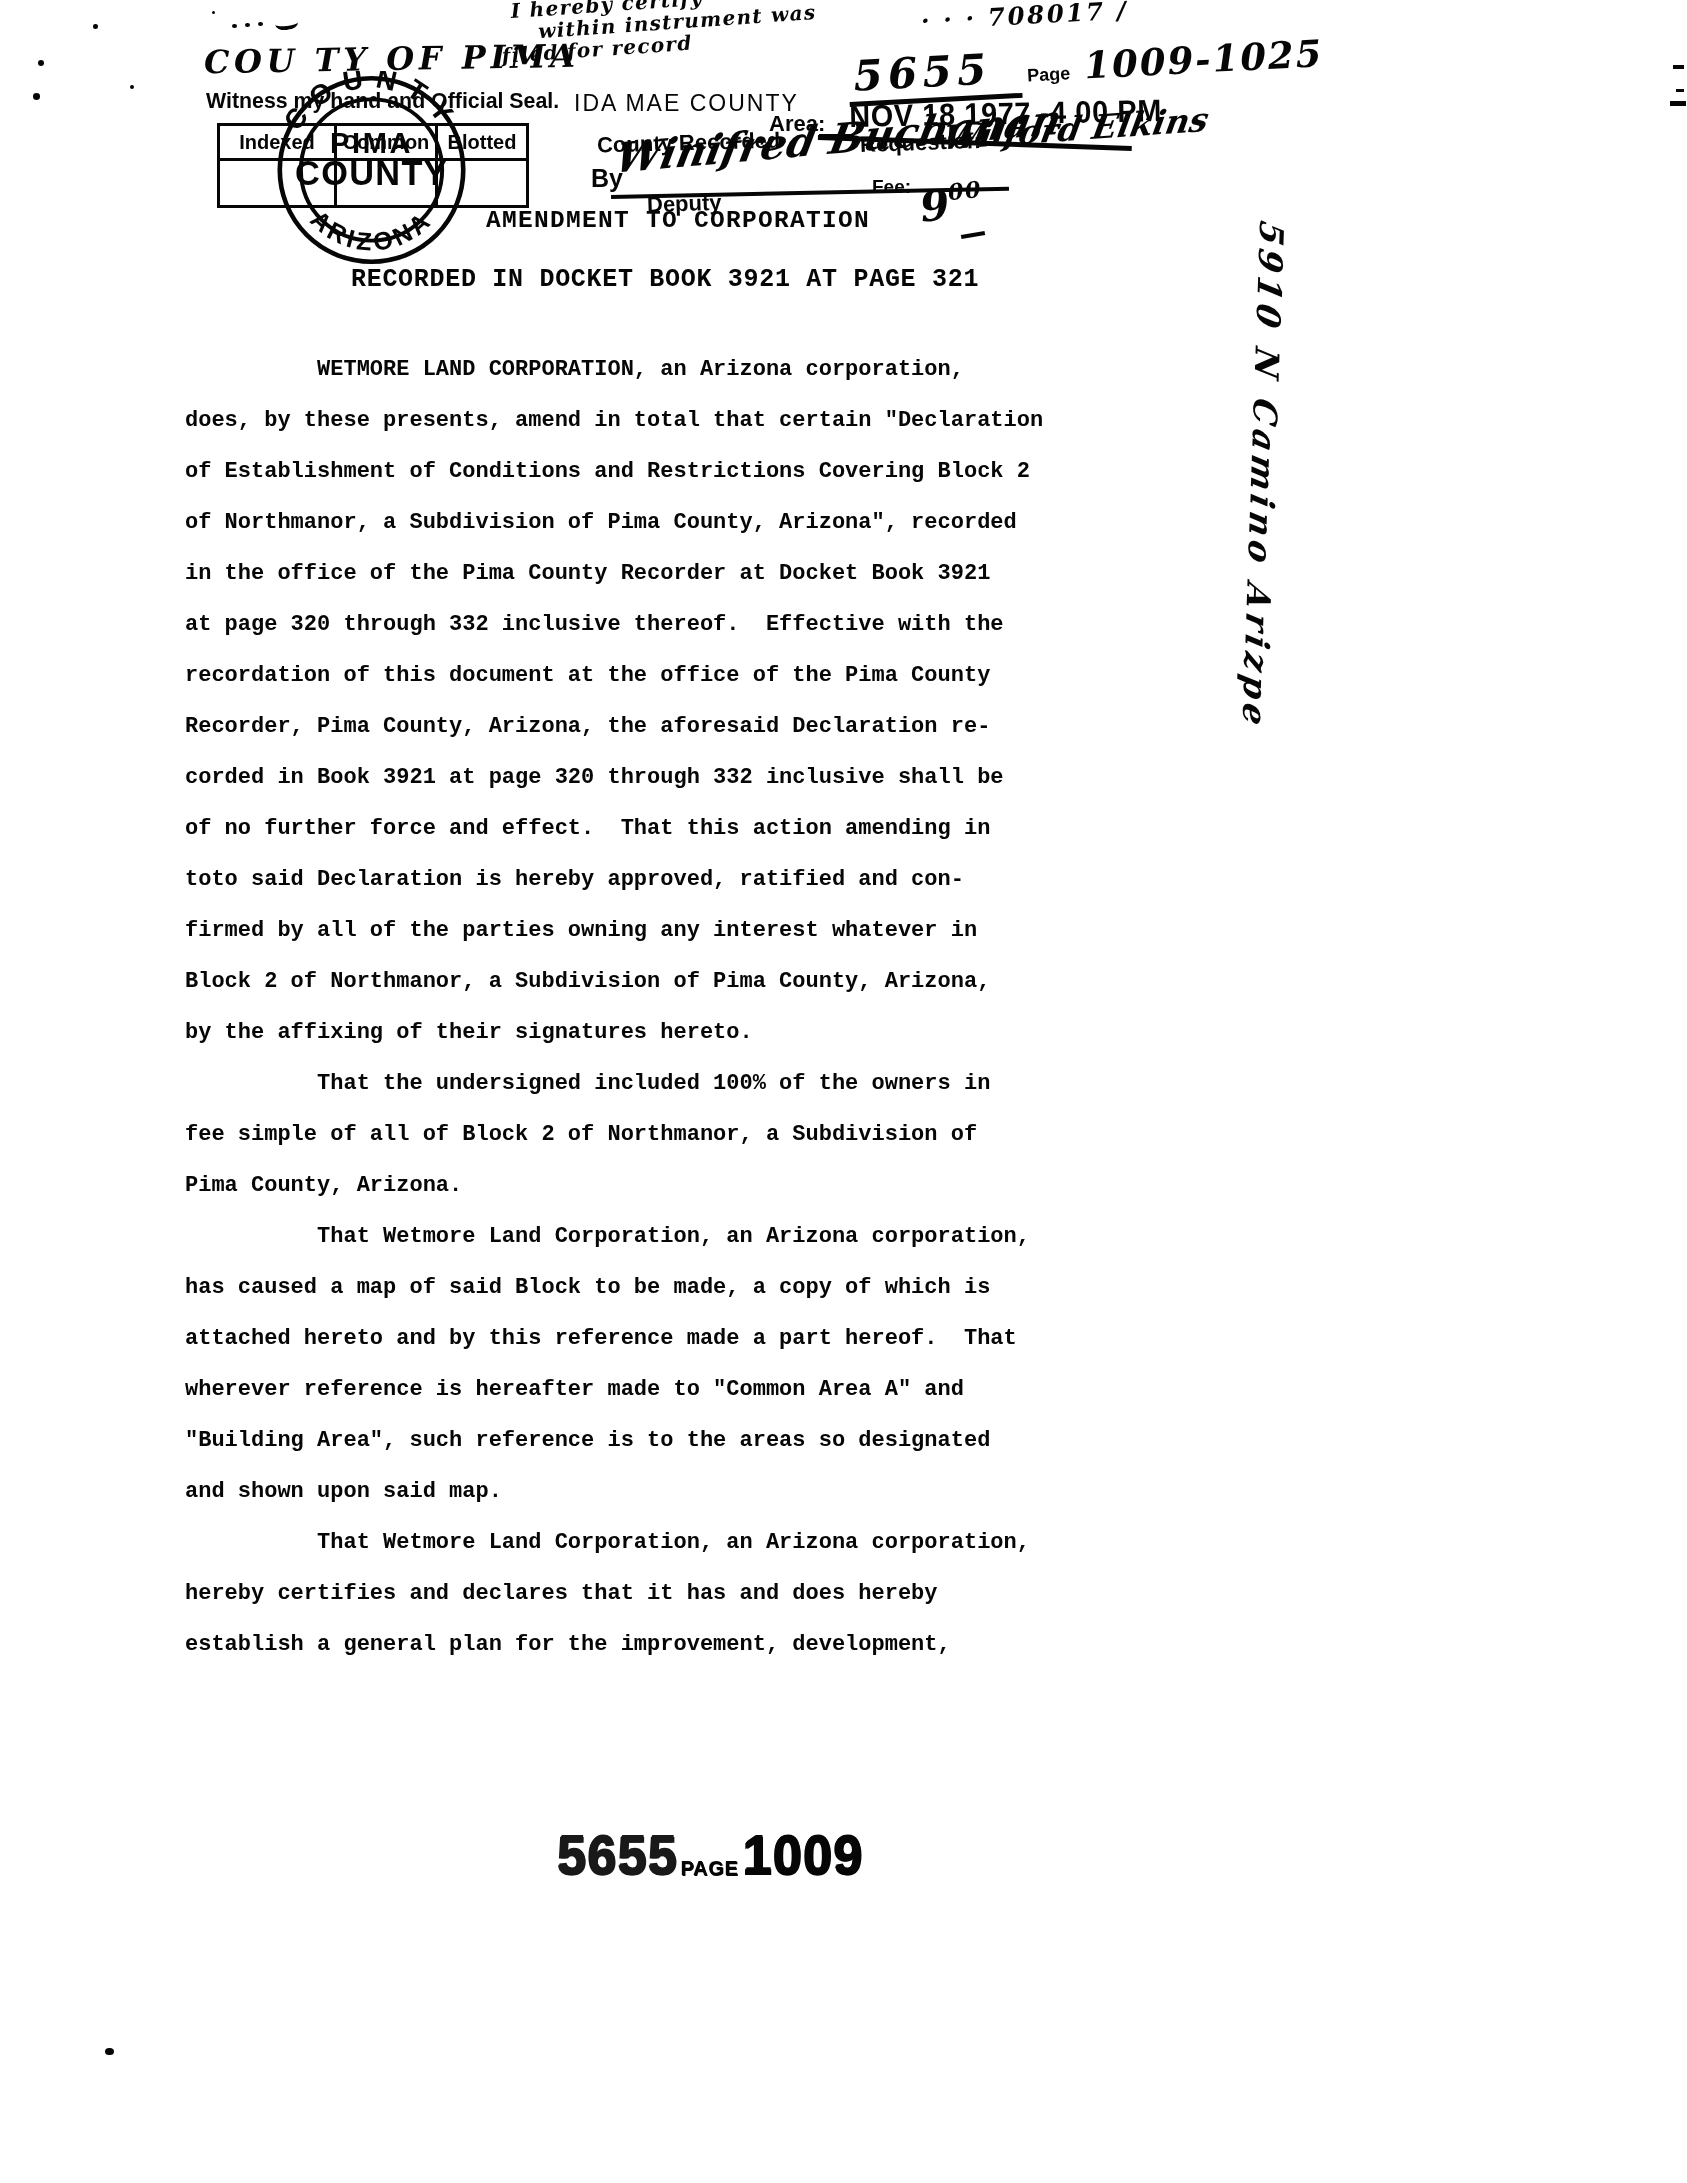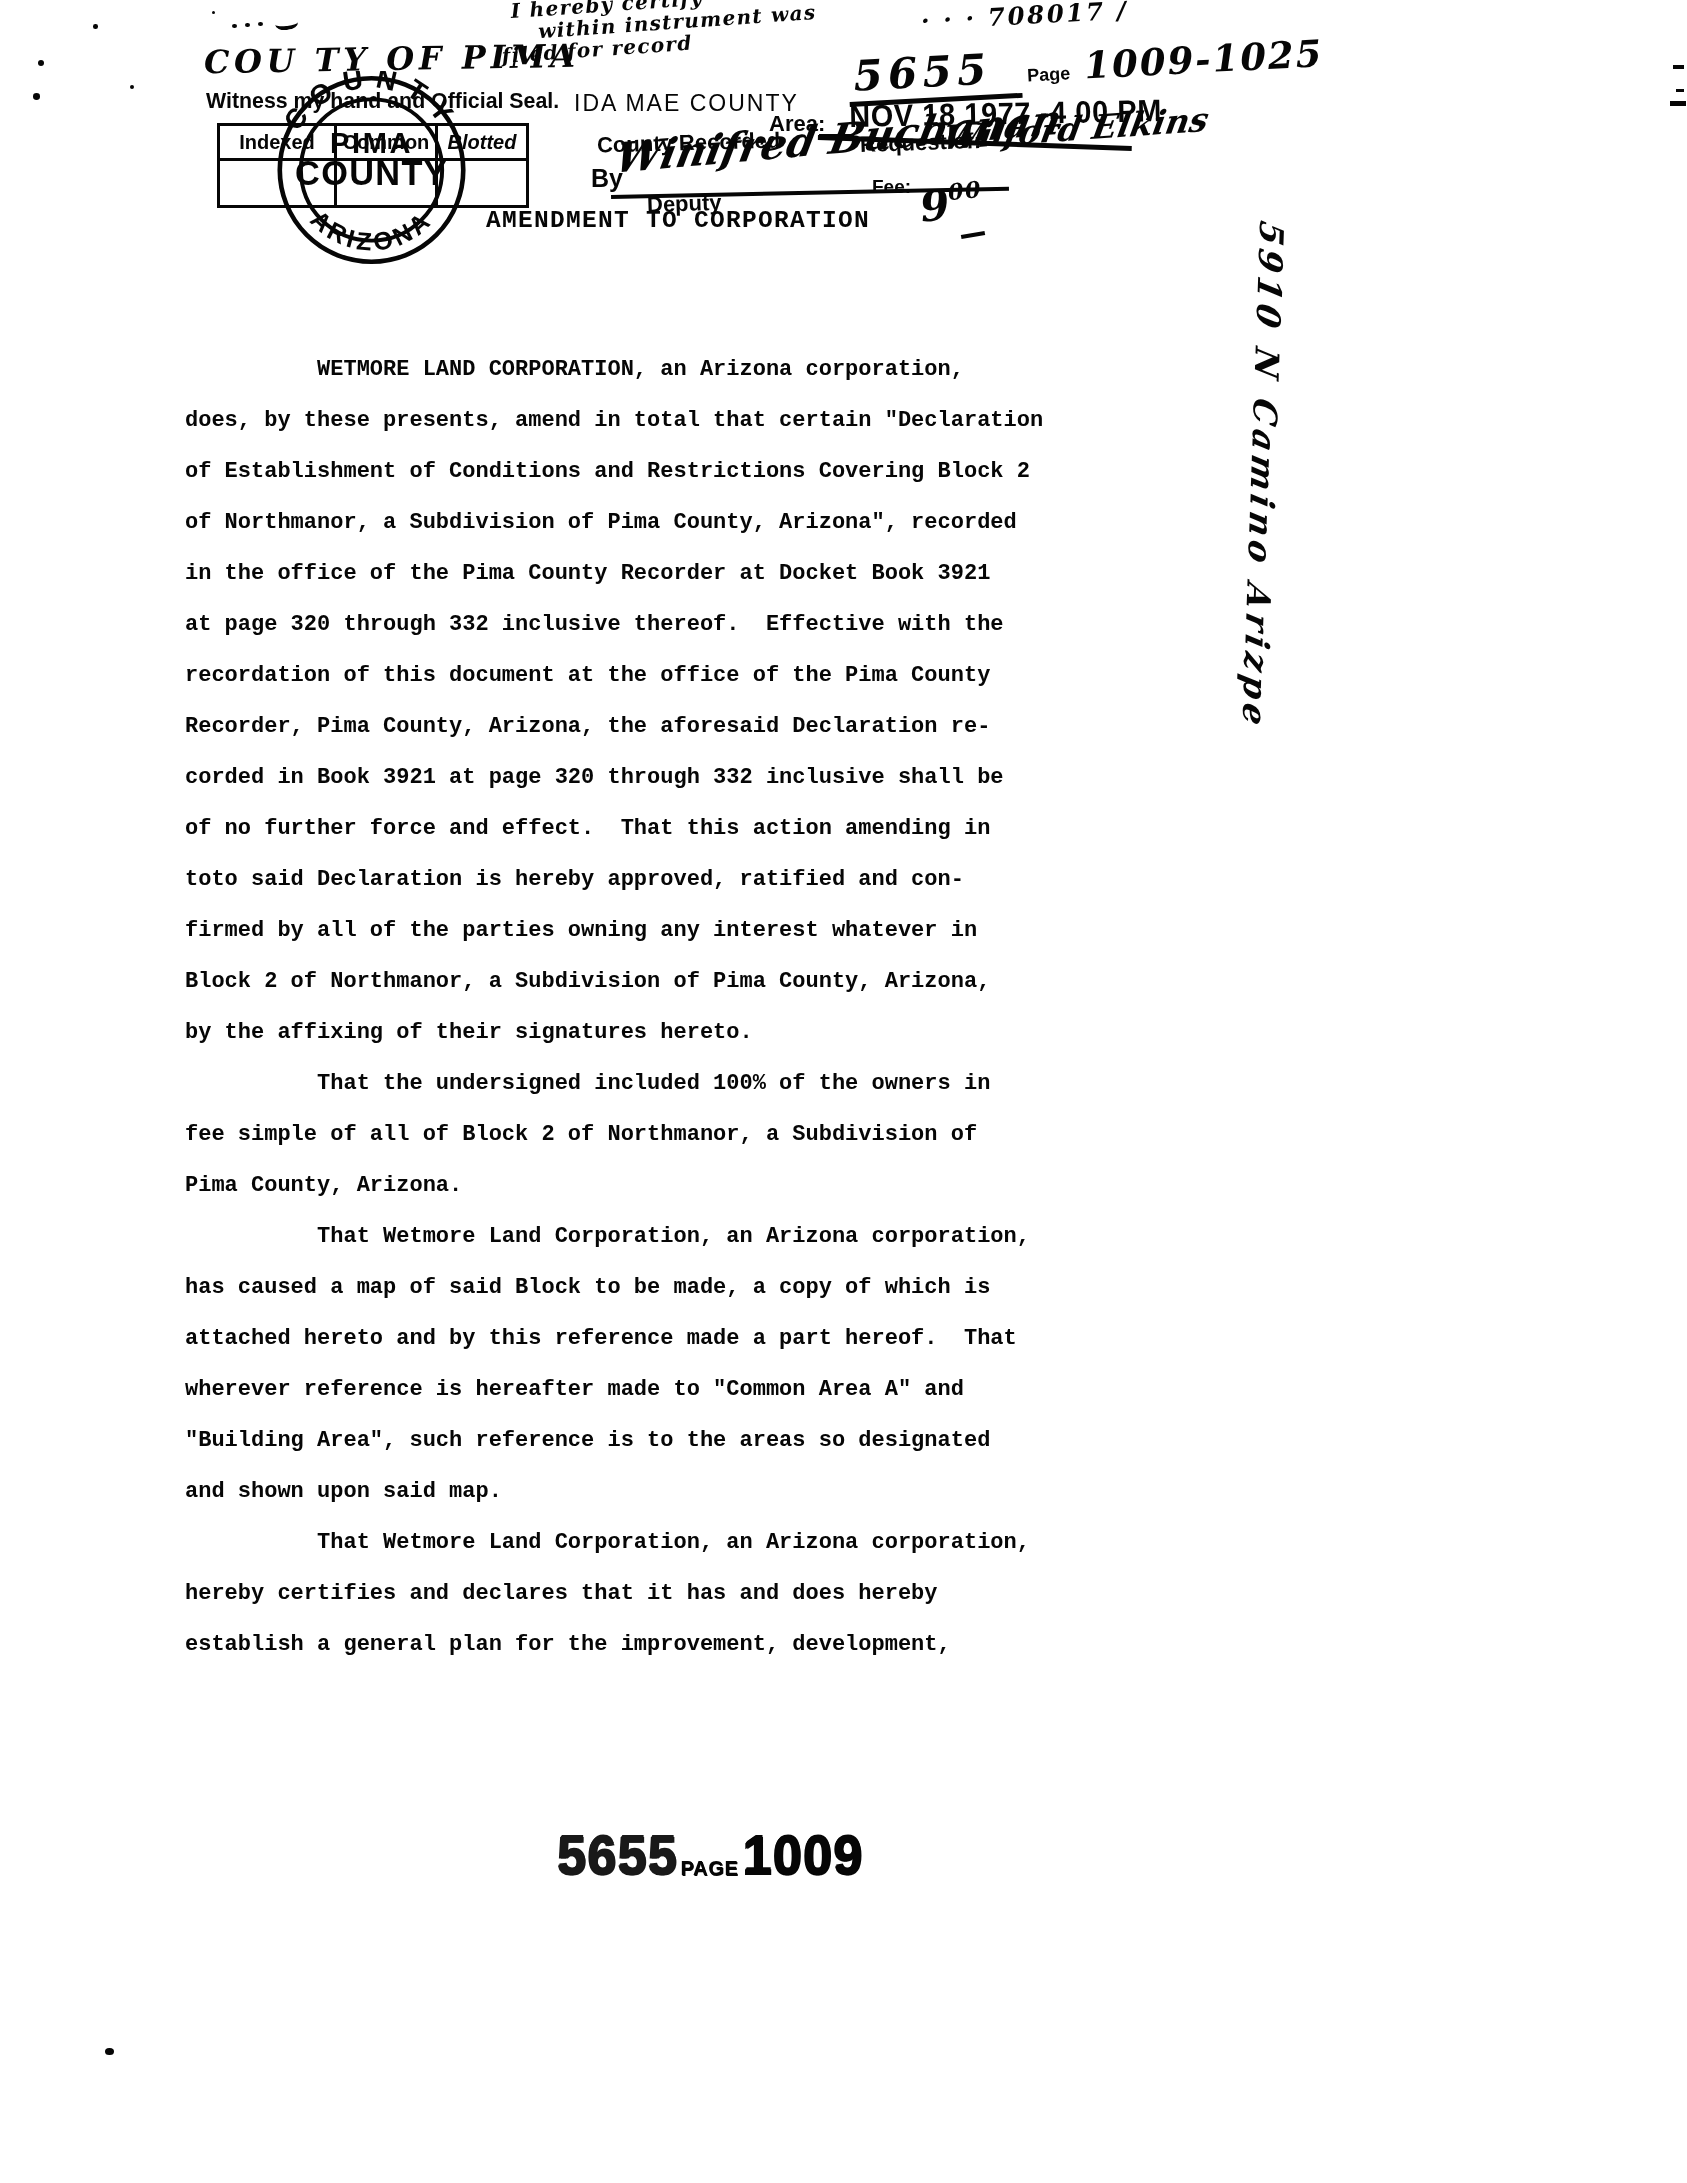--- a/index.html
+++ b/index.html
@@ -50,21 +50,21 @@
   #date-underscore{left:819px;top:134px;width:34px;height:2.6px;}
   #date-strike{left:818px;top:135px;width:314px;height:4.6px;transform:rotate(2deg);transform-origin:left top;}
   #by-underline{left:611px;top:195px;width:398px;height:4px;transform:rotate(-1.2deg);transform-origin:left top;}
   #fee-underdash{left:961px;top:233px;width:24px;height:4px;transform:rotate(-10deg);}
   
   #index-table{left:217px;top:123px;width:306px;height:79px;border:3.3px solid #060606;display:flex;flex-direction:column;}
   #index-table .hrow{display:flex;height:32px;border-bottom:3.3px solid #060606;}
   #index-table .brow{display:flex;flex:1;}
   #index-table .cell{border-right:3.3px solid #060606;display:flex;align-items:center;justify-content:center;
                      font-size:20px;font-weight:700;}
-  #index-table .cell:last-child{border-right:none;font-style:italic;}
+  #index-table .cell:last-child{border-right:none;}
   .c1{width:114px;} .c2{width:98px;} .c3{flex:1;}
   
   #seal{left:271px;top:71px;width:205px;height:198px;}
   
   #footer-stamp{left:557px;top:1827px;display:flex;align-items:flex-end;white-space:nowrap;
                 font-family:"Liberation Sans",sans-serif;color:#060606;}
   #footer-book,#footer-page{font-size:52px;font-weight:700;letter-spacing:1.3px;
       text-shadow:1.3px 0.7px 0 #060606,-0.7px 1.3px 0 #060606,0.7px -0.7px 0 #060606;transform:scaleY(1.08);transform-origin:bottom;}
   #footer-book{opacity:.92;}
   #footer-page-label{font-size:20px;font-weight:700;margin:0 4px 6.6px 2.6px;letter-spacing:0.7px;
@@ -158,20 +158,21 @@
 
   <div id="fee-label" class="abs form">Fee:</div>
   <div id="fee-value" class="abs hand">
     <span>9</span><sup>00</sup>
   </div>
   <div id="fee-underdash" class="abs rule"></div>
 
   <div id="margin-address" class="abs hand">5910 N Camino Arizpe</div>
 
   <div id="doc-title" class="abs mono">AMENDMENT TO CORPORATION</div>
+  <div id="doc-subtitle" class="abs mono">RECORDED IN DOCKET BOOK 3921 AT PAGE 321</div>
   <div id="body-lines" class="abs mono"><div>          WETMORE LAND CORPORATION, an Arizona corporation,</div><div>does, by these presents, amend in total that certain "Declaration</div><div>of Establishment of Conditions and Restrictions Covering Block 2</div><div>of Northmanor, a Subdivision of Pima County, Arizona", recorded</div><div>in the office of the Pima County Recorder at Docket Book 3921</div><div>at page 320 through 332 inclusive thereof.  Effective with the</div><div>recordation of this document at the office of the Pima County</div><div>Recorder, Pima County, Arizona, the aforesaid Declaration re-</div><div>corded in Book 3921 at page 320 through 332 inclusive shall be</div><div>of no further force and effect.  That this action amending in</div><div>toto said Declaration is hereby approved, ratified and con-</div><div>firmed by all of the parties owning any interest whatever in</div><div>Block 2 of Northmanor, a Subdivision of Pima County, Arizona,</div><div>by the affixing of their signatures hereto.</div><div>          That the undersigned included 100% of the owners in</div><div>fee simple of all of Block 2 of Northmanor, a Subdivision of</div><div>Pima County, Arizona.</div><div>          That Wetmore Land Corporation, an Arizona corporation,</div><div>has caused a map of said Block to be made, a copy of which is</div><div>attached hereto and by this reference made a part hereof.  That</div><div>wherever reference is hereafter made to "Common Area A" and</div><div>"Building Area", such reference is to the areas so designated</div><div>and shown upon said map.</div><div>          That Wetmore Land Corporation, an Arizona corporation,</div><div>hereby certifies and declares that it has and does hereby</div><div>establish a general plan for the improvement, development,</div></div>
 
   <div id="footer-stamp" class="abs">
     <span id="footer-book">5655</span>
     <span id="footer-page-label">PAGE</span>
     <span id="footer-page">1009</span>
   </div>
 
 </div>
 

